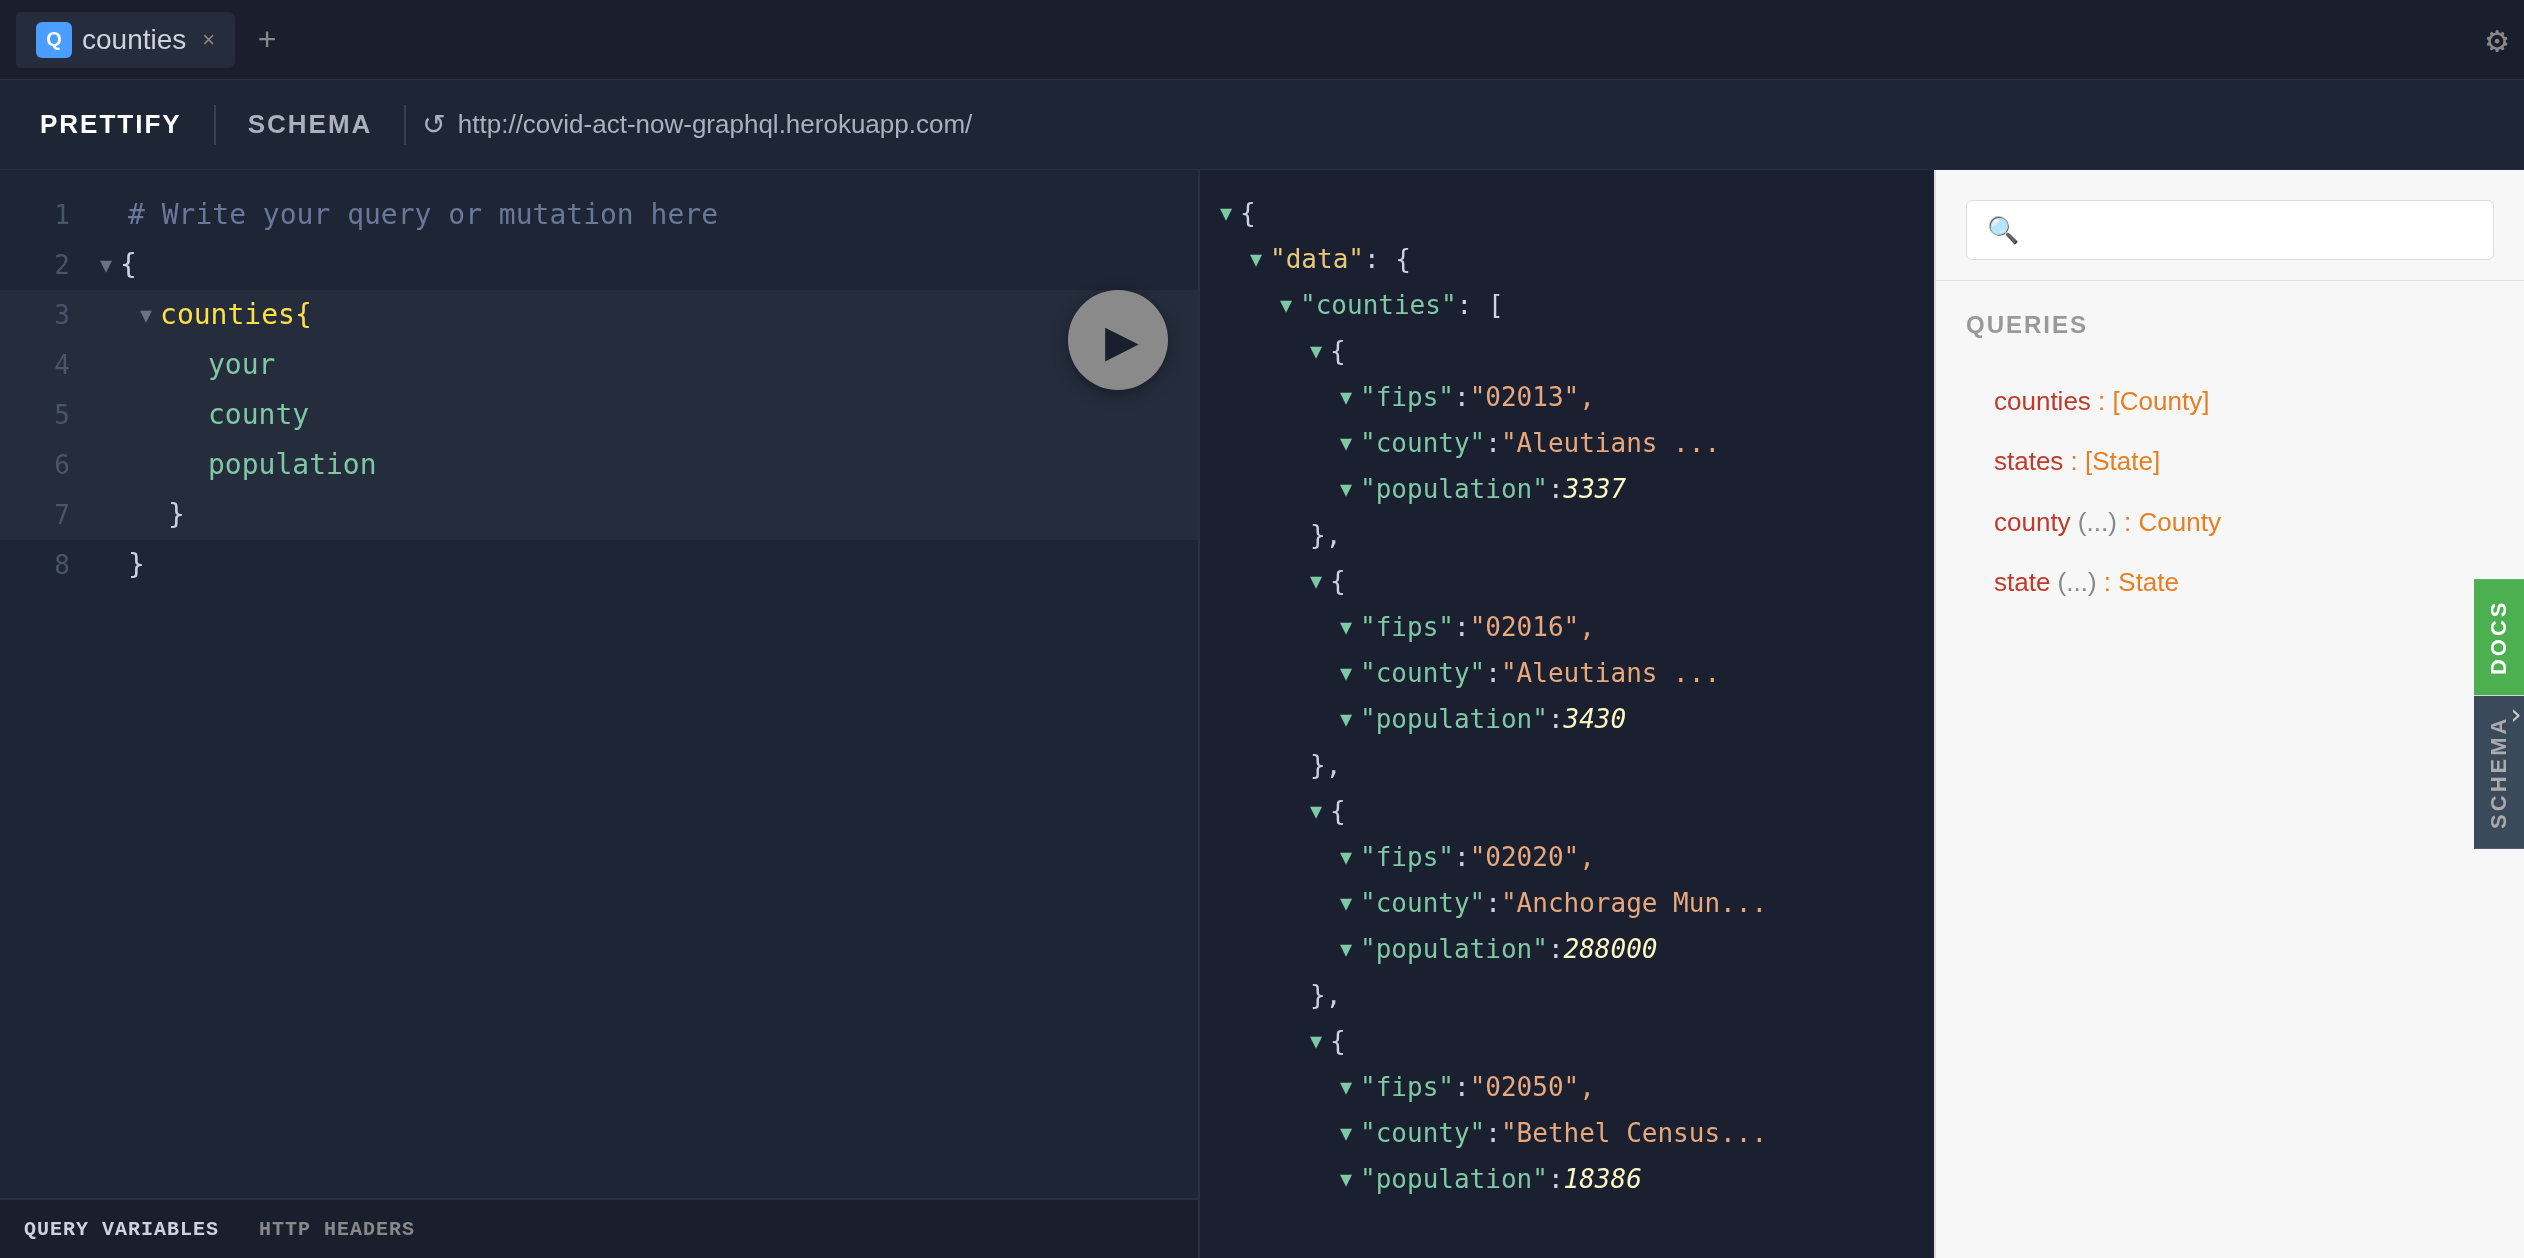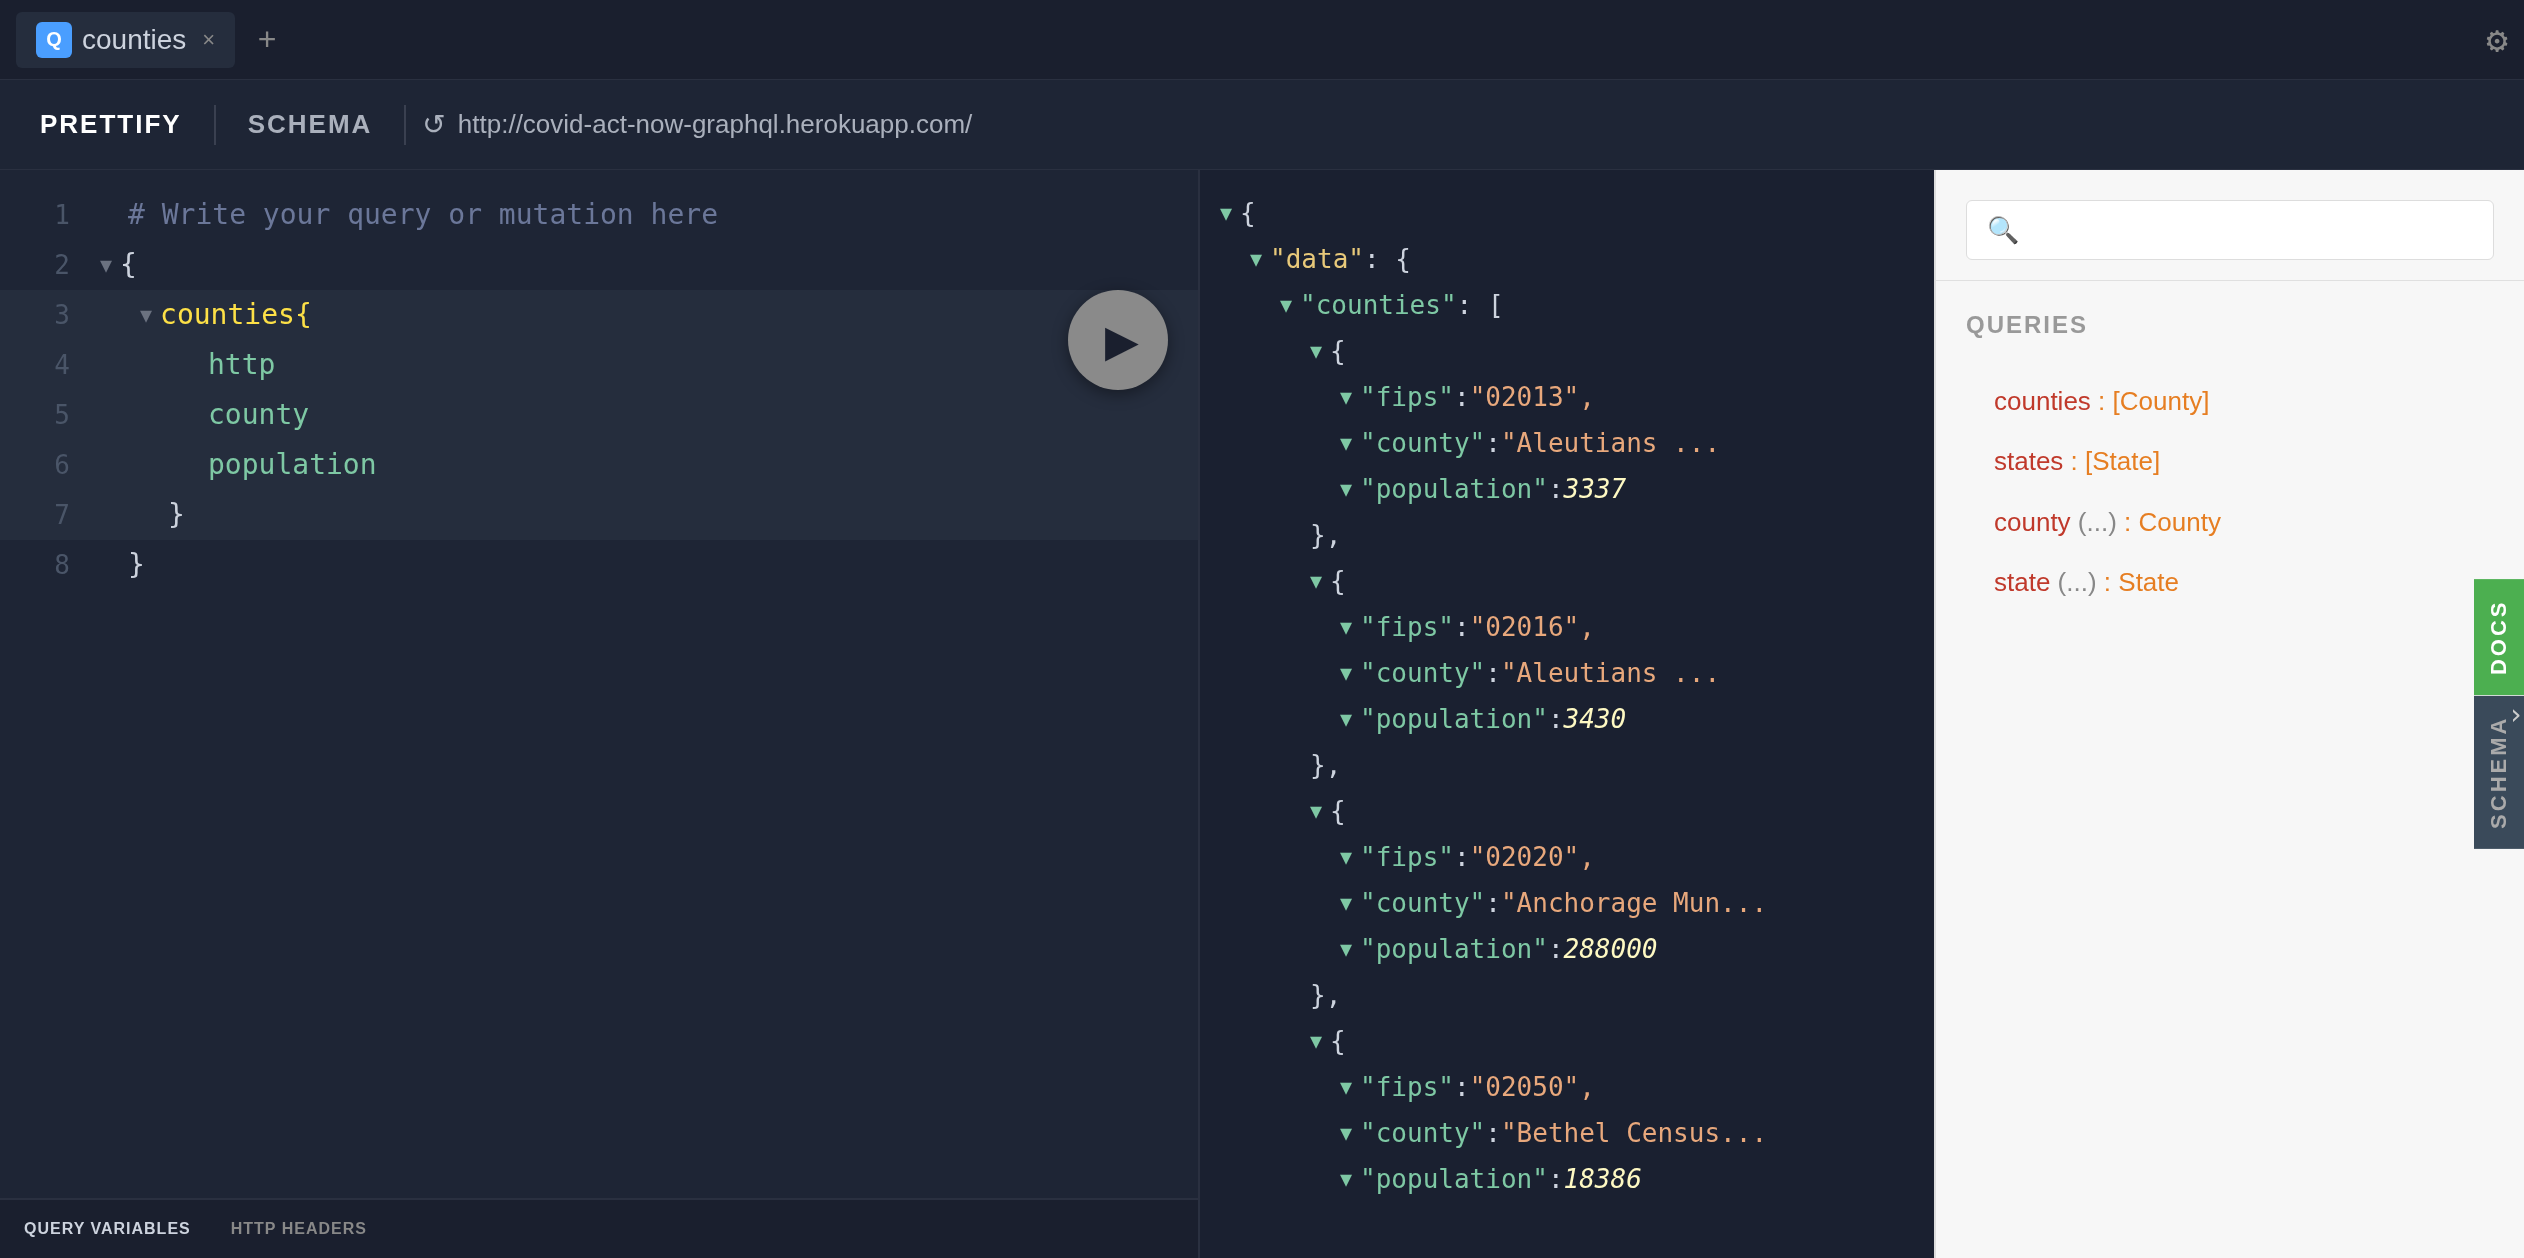--- a/index.html
+++ b/index.html
@@ -105,21 +105,21 @@
     }
 
     
     .bottom-bar {
       height: 60px; background: #1a1f2e;
       border-top: 2px solid #2a3040;
       display: flex; align-items: center;
       padding: 0 24px; gap: 40px;
     }
     .bottom-tab {
-      font-size: 16px; color: #888; font-family: Liberation Sans, sans-serif;
+      font-size: 20px; color: #888; font-family: Liberation Mono, monospace;
       font-weight: bold; letter-spacing: 1px; cursor: pointer;
     }
     .bottom-tab.active { color: #cdd3de; }
 
     
     .result-panel {
       flex: 1; background: #1a2030;
       overflow: hidden; padding: 20px;
       font-size: 26px; line-height: 46px;
       position: relative;
@@ -245,21 +245,21 @@
           <div class="editor-line highlighted-block">
     <span class="line-num">3</span>
     <span style="display:inline-block;width:40px"></span>
     <span class="collapse-arrow">▼</span>
     <span class="c-keyword">counties{</span>
   </div>
           <div class="editor-line highlighted-block">
     <span class="line-num">4</span>
     <span style="display:inline-block;width:80px"></span>
     <span style="display:inline-block;width:28px"></span>
-    <span class="c-field">http</span>
+    <span class="c-field">your</span>
   </div>
           <div class="editor-line highlighted-block">
     <span class="line-num">5</span>
     <span style="display:inline-block;width:80px"></span>
     <span style="display:inline-block;width:28px"></span>
     <span class="c-field">county</span>
   </div>
           <div class="editor-line highlighted-block">
     <span class="line-num">6</span>
     <span style="display:inline-block;width:80px"></span>

